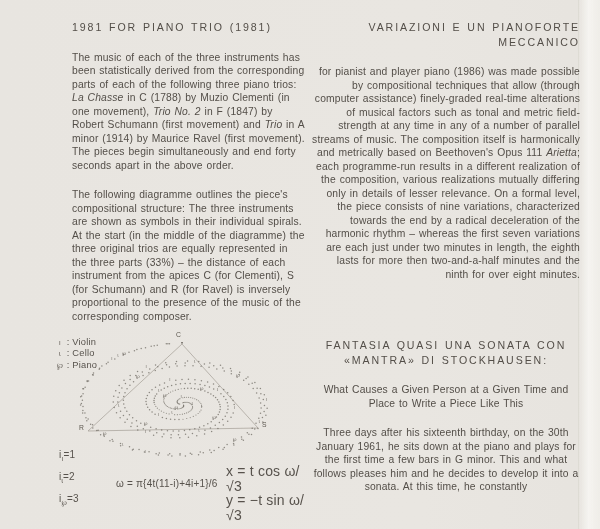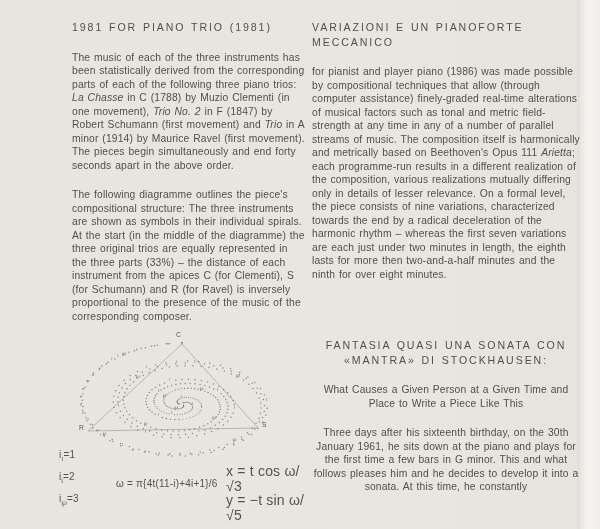--- a/index.html
+++ b/index.html
@@ -8,21 +8,21 @@
   .page{position:relative;width:600px;height:529px;
         background:#e9e6e1;
         background-image:linear-gradient(90deg,#e8e5e0 0%,#e9e6e1 70%,#e7e4df 95%);
         color:#534e48;}
   .page-edge{position:absolute;right:0;top:0;width:21px;height:529px;
         background:linear-gradient(90deg,rgba(255,255,255,0) 0%,rgba(250,249,246,.75) 45%,#efede8 100%);
         border-left:1px solid rgba(190,185,176,.35);}
   .col{position:absolute;font-size:10.3px;line-height:13.5px;
        letter-spacing:.15px;word-spacing:.8px;}
   .col-left{left:72px;top:20px;width:233px;text-align:left;}
-  .col-right-a{left:312px;top:20px;width:268px;text-align:left;}
+  .col-right-a{left:312px;top:20px;width:268px;text-align:right;}
   .col-right-b{left:312px;top:338px;width:268px;text-align:center;}
   .heading{font-size:10.6px;line-height:14.5px;letter-spacing:1.9px;
        word-spacing:1px;font-weight:400;}
   .col-left .heading{padding-right:9px;margin-bottom:14px;}
   .col-right-a .heading{margin-bottom:3px;}
   .col-right-b .heading{margin-bottom:13px;}
   .para{margin:16px 0 13px 0;}
   .para:last-child{margin-bottom:0;}
   .it{font-style:italic;}
   
@@ -492,30 +492,35 @@
         <circle cx="76.46520181142482" cy="33.792727555194524" r="0.75" fill="#6e6962" fill-opacity="0.75"></circle>
         <circle cx="84.79476814369264" cy="28.877619509928984" r="0.75" fill="#6e6962" fill-opacity="0.75"></circle>
         <text x="94.15486549356055" y="24.50213690337715" font-size="4.5" fill="#6e6962" text-anchor="middle">℘</text>
         <circle cx="104.43261200253306" cy="20.7336834670444" r="0.75" fill="#6e6962" fill-opacity="0.75"></circle>
         <circle cx="115.50093749736986" cy="17.63227556137239" r="0.75" fill="#6e6962" fill-opacity="0.75"></circle>
         <circle cx="127.2201447877341" cy="15.24961160330777" r="0.75" fill="#6e6962" fill-opacity="0.75"></circle>
         <circle cx="139.43966715474258" cy="13.628244714887693" r="0.75" fill="#6e6962" fill-opacity="0.75"></circle>
         <circle cx="152.00000000000009" cy="12.800871465899661" r="0.75" fill="#6e6962" fill-opacity="0.75"></circle>
       </svg>
 
+    <div class="legend">
+      <div class="legend-row"><span class="sym">ı</span> : <span>Violin</span></div>
+      <div class="legend-row"><span class="sym">ɩ</span> : <span>Cello</span></div>
+      <div class="legend-row"><span class="sym">℘</span> : <span>Piano</span></div>
+    </div>
 
     <span class="apex apex-c">C</span>
     <span class="apex apex-r">R</span>
     <span class="apex apex-s">S</span>
 
     <div class="eqs">
       <div><span>i</span><span class="sub">ı</span><span>=1</span></div>
       <div><span>i</span><span class="sub">ɩ</span><span>=2</span></div>
       <div><span>i</span><span class="sub">℘</span><span>=3</span></div>
     </div>
 
     <div class="omega">ω = π{4t(11-i)+4i+1}/6</div>
     <div class="xy">
       <div>x = t cos ω/√3</div>
-      <div>y = −t sin ω/√5</div>
+      <div>y = −t sin ω/√3</div>
     </div>
   </div>
 </div>
 
 </body></html>

